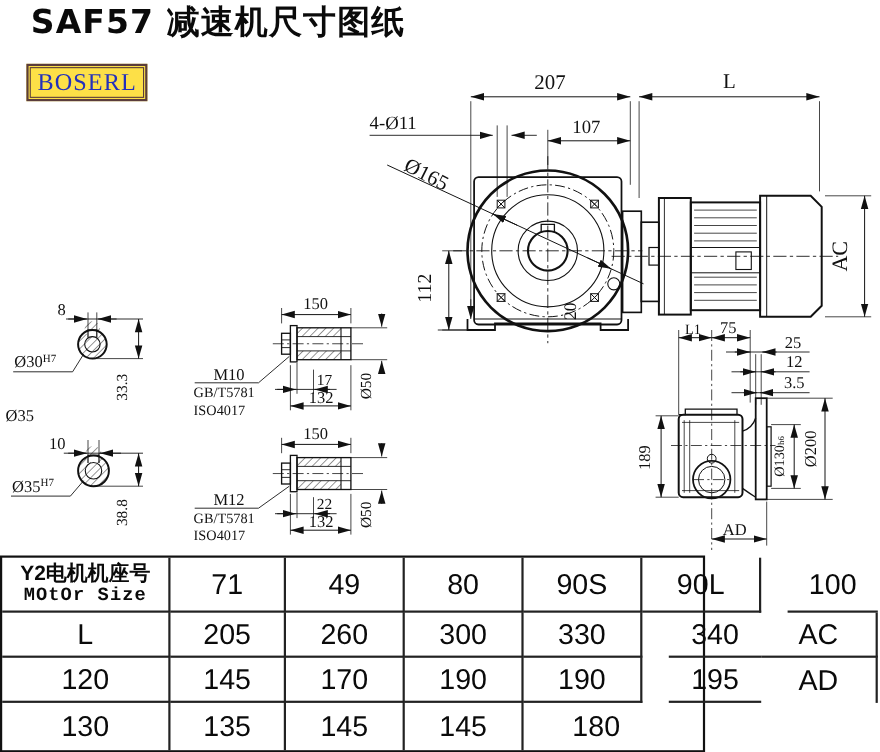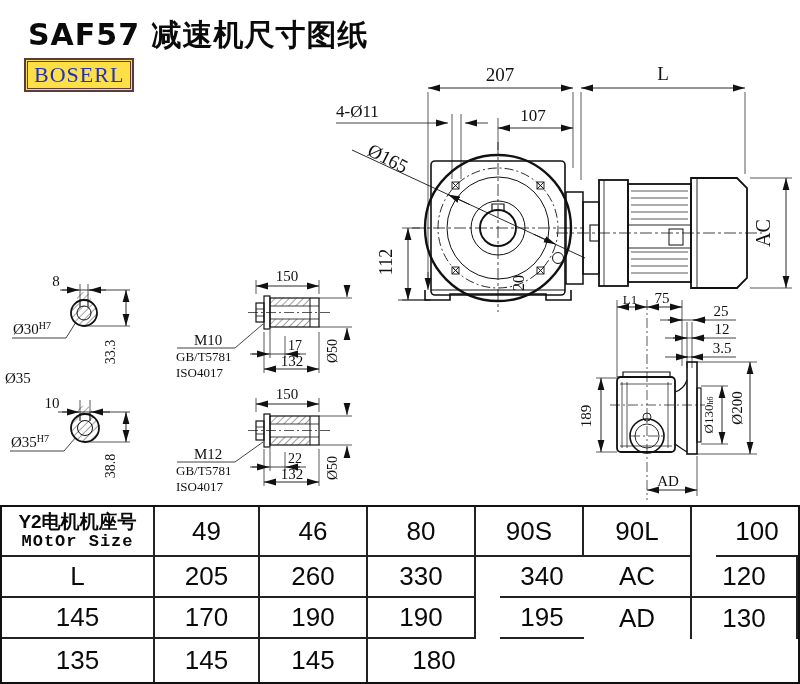--- a/index.html
+++ b/index.html
@@ -1,25 +1,25 @@
 <!DOCTYPE html>
 <html><head>
 <meta charset="utf-8">
 <style>
   html,body{margin:0;padding:0;background:#fff;width:800px;height:684px;overflow:hidden;
     font-family:"Liberation Sans",sans-serif;}
   #page{position:relative;width:800px;height:684px;background:#fff;}
-  #title{position:absolute;left:28px;top:15px;font-size:30px;font-weight:bold;color:#0a0a0a;
+  #title{position:absolute;left:28px;top:0;font-size:30px;font-weight:bold;color:#0a0a0a;
     letter-spacing:1px;font-family:"DejaVu Sans",sans-serif;white-space:nowrap;}
   #logo{position:absolute;left:24px;top:58px;border:2px solid #5a3c3c;padding:1px;background:#fde047;}
   #logo .inner{border:1px solid #5a3c3c;padding:0px 6px;}
   #logo .txt{font-family:"Liberation Serif",serif;font-size:22px;color:#2330bb;letter-spacing:1px;}
   svg{position:absolute;left:0;top:0;}
   svg text{font-family:"Liberation Serif",serif;fill:#111;}
-  #dimtable{position:absolute;left:0;top:505px;width:800px;height:179px;border:2px solid #111;
+  #dimtable{position:absolute;left:0;top:505px;width:641px;height:179px;border:2px solid #111;
     box-sizing:border-box;display:grid;grid-template-columns:153px 105px 108px 108px 108px 108px 106px;
     grid-template-rows:50px 41px 41px 43px;}
   #dimtable .c{border-right:2px solid #222;border-bottom:2px solid #222;display:flex;
     align-items:center;justify-content:center;flex-direction:column;font-size:26px;color:#0a0a0a;
     box-sizing:border-box;}
   #dimtable .c.last{border-right:none;margin-left:24px;}
   #dimtable .c.bot{border-bottom:none;}
   #dimtable .hcn{font-size:19px;line-height:21px;font-weight:bold;white-space:nowrap;}
   #dimtable .hen{font-size:17px;line-height:20px;font-family:"Liberation Mono",monospace;
     font-weight:bold;white-space:nowrap;letter-spacing:1px;}
@@ -334,30 +334,31 @@
   <div class="inner">
     <span class="txt">BOSERL</span>
   </div>
 </div>
 
 <div id="dimtable">
   <div class="c">
     <span class="hcn">Y2电机机座号</span>
     <span class="hen">MOtOr Size</span>
   </div>
+  <div class="c">71</div>
   <div class="c">49</div>
-  <div class="c">46</div>
   <div class="c">80</div>
   <div class="c">90S</div>
   <div class="c">90L</div>
   <div class="c last">100</div>
 
   <div class="c">L</div>
   <div class="c">205</div>
   <div class="c">260</div>
+  <div class="c">300</div>
   <div class="c">330</div>
   <div class="c last">340</div>
 
   <div class="c">AC</div>
   <div class="c">120</div>
   <div class="c">145</div>
   <div class="c">170</div>
   <div class="c">190</div>
   <div class="c">190</div>
   <div class="c last">195</div>

